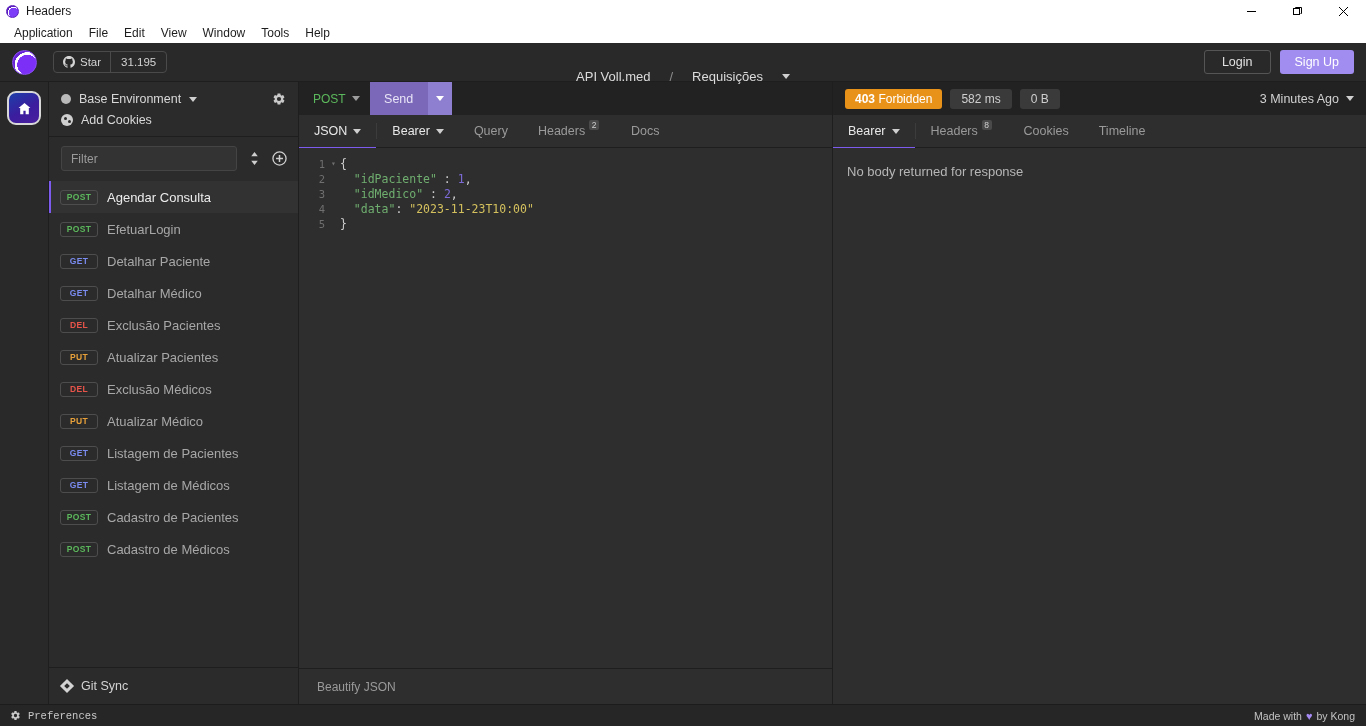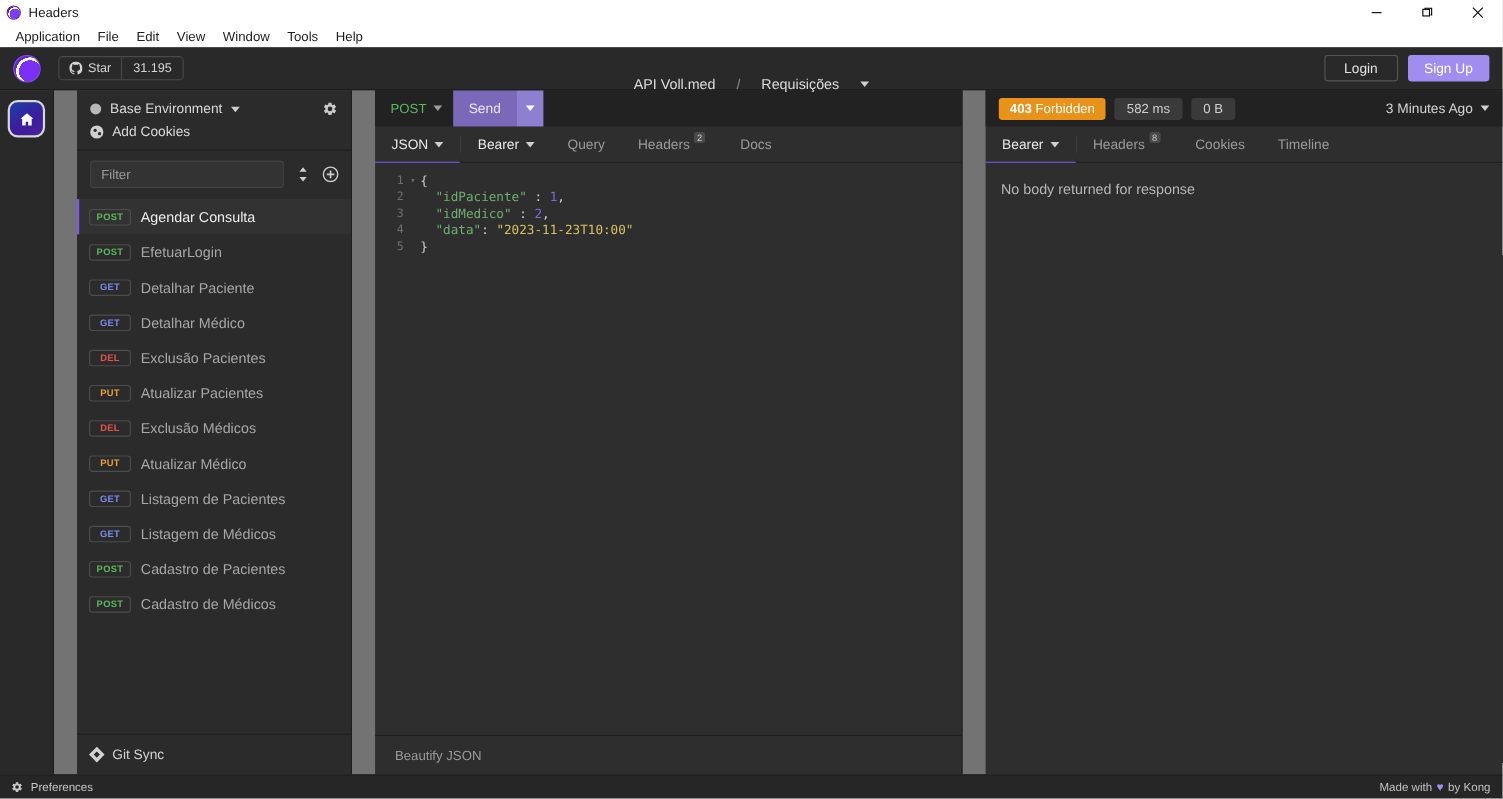--- a/index.html
+++ b/index.html
@@ -95,21 +95,21 @@
     border: 1px solid #555; border-radius: 3px; background: transparent;
     font-size: 12.5px; color: #e2e2e2; font-family: inherit;
   }
   .btn-signup {
     height: 24px; padding: 0 15px; display: flex; align-items: center;
     border: none; border-radius: 3px; background: #a18cf0;
     font-size: 12.5px; color: #ffffff; font-family: inherit;
   }
 
   
-  .body-row { flex: 1; display: flex; min-height: 0; gap: 21px; }
+  .body-row { flex: 1; display: flex; min-height: 0; }
 
   
   .rail {
     width: 49px; background: #292929; flex: none;
     border-right: 1px solid #1e1e1e;
     padding-top: 9px;
     display: flex; flex-direction: column; align-items: center;
   }
   .home-btn {
     width: 34px; height: 34px; border-radius: 9px;
@@ -299,21 +299,21 @@
     flex: 1; padding: 16px 14px; font-size: 13px; color: #b6b6b6;
   }
 
   
   .footer {
     height: 22px; background: #262626; display: flex; align-items: center;
     border-top: 1px solid #1c1c1c; position: relative;
   }
   .prefs {
     display: flex; align-items: center; gap: 7px; padding-left: 10px;
-    font-size: 10.5px; color: #c7c7c7;
+    font-size: 10.5px; color: #c7c7c7; font-family: Liberation Mono, monospace;
   }
   .prefs svg { width: 11px; height: 11px; fill: #c7c7c7; display:block; }
   .made-with {
     position: absolute; right: 11px; display: flex; align-items: center; gap: 4px;
     font-size: 10.5px; color: #c2c2c2;
   }
   .heart { color: #a78bf5; font-size: 11px; }
 </style>
 </head>
 <body>

